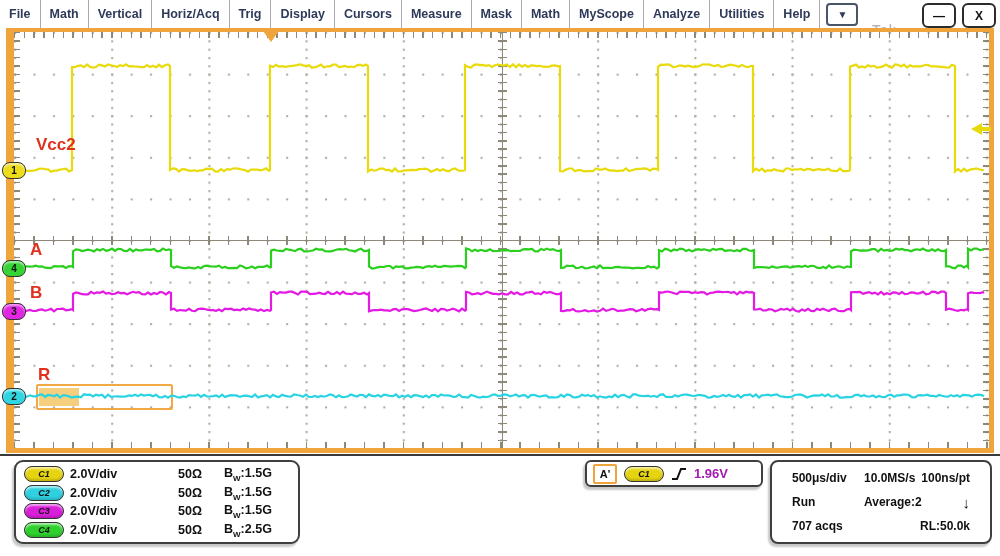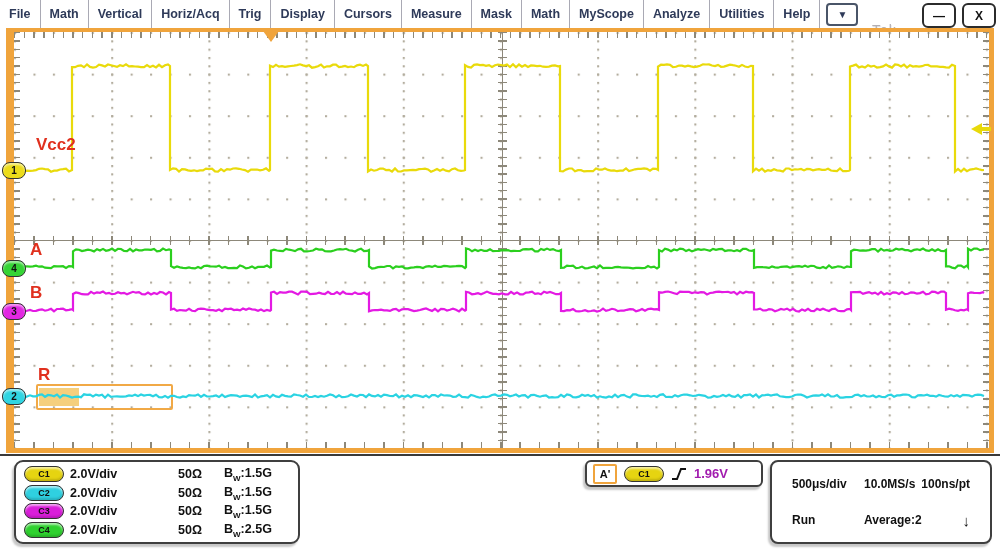--- a/index.html
+++ b/index.html
@@ -64,21 +64,21 @@
   .plot-bottom-line{position:absolute;left:0;top:454px;width:1000px;height:2px;background:#3a3a3a;}
 
   
   .panel{position:absolute;box-sizing:border-box;background:#fff;border:2px solid #3f3f3f;
          box-shadow:-2px 3px 2px rgba(0,0,0,.22);}
   .ch-panel{left:14px;top:460px;width:286px;height:84px;border-radius:9px;padding:3px 8px;
             display:flex;flex-direction:column;justify-content:space-around;}
   .ch-row{display:grid;grid-template-columns:46px 108px 46px auto;align-items:center;height:19px;}
   .pill{width:38px;height:14px;border:1px solid #333;border-radius:8px;display:flex;align-items:center;
         justify-content:center;font-size:9px;font-weight:700;color:#111;
-        box-shadow:inset 0 2px 2px rgba(255,255,255,.6), inset 0 -2px 2px rgba(0,0,0,.15);}
+        box-shadow:inset 0 2px 2px rgba(255,255,255,.6), inset 0 -2px 2px rgba(0,0,0,.15);font-style:italic;}
   .ch-row .scale,.ch-row .term,.ch-row .bw{font-size:12.5px;font-weight:700;color:#111;}
   .bw sub{font-size:8px;}
 
   .trig-panel{left:585px;top:460px;width:178px;height:27px;border-radius:6px;
       display:flex;align-items:center;gap:7px;padding:0 6px;}
   .aux-badge{width:20px;height:16px;border:2px solid #f0a43c;display:flex;align-items:center;
       justify-content:center;font-size:11px;font-weight:700;color:#111;border-radius:2px;}
   .trig-level-text{font-size:13px;font-weight:700;color:#a21caf;}
 
   .horiz-panel{left:770px;top:460px;width:222px;height:84px;border-radius:8px;padding:4px 20px;
@@ -191,20 +191,24 @@
     <div class="h-row">
       <span class="l">500μs/div</span>
       <span class="m">10.0MS/s</span>
       <span class="r">100ns/pt</span>
     </div>
     <div class="h-row">
       <span class="l">Run</span>
       <span class="m">Average:2</span>
       <span class="r down-arrow">↓</span>
     </div>
+    <div class="h-row">
+      <span class="l" style="width:130px">707 acqs</span>
+      <span class="m" style="text-align:right">RL:50.0k</span>
+    </div>
   </div>
 
 <div class="ch-marker" style="top: 162px; background: rgb(236, 220, 26);">1</div>
     <div class="ch-marker" style="top: 260px; background: rgb(53, 212, 53);">4</div>
     <div class="ch-marker" style="top: 303px; background: rgb(226, 39, 226);">3</div>
     <div class="ch-marker" style="top: 388px; background: rgb(48, 213, 226);">2</div>
     <div class="trace-label" style="left: 36px; top: 135px; color: rgb(224, 48, 30);">Vcc2</div>
     <div class="trace-label" style="left: 30px; top: 240px; color: rgb(224, 48, 30);">A</div>
     <div class="trace-label" style="left: 30px; top: 283px; color: rgb(224, 48, 30);">B</div>
     <div class="trace-label" style="left: 38px; top: 365px; color: rgb(224, 48, 30);">R</div>

